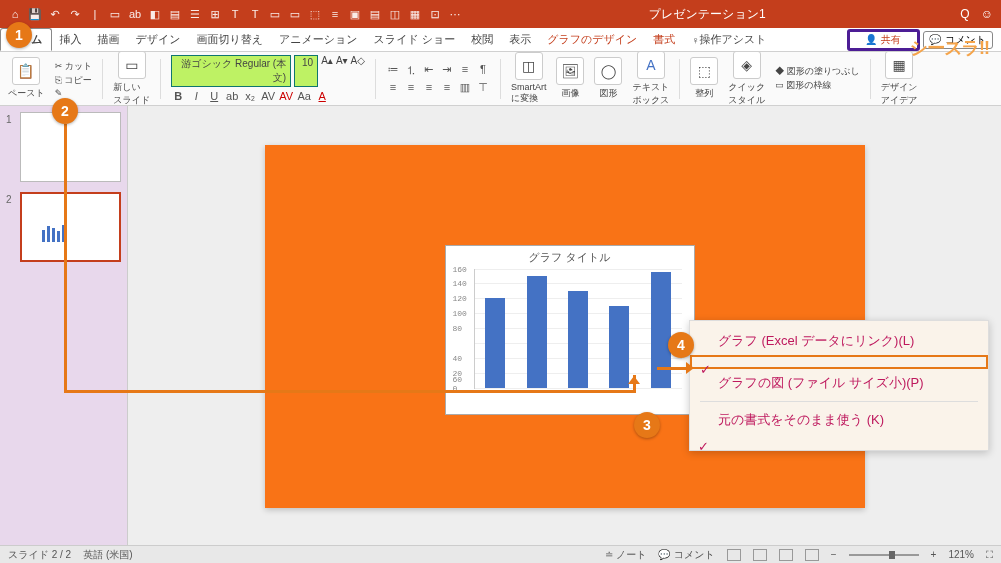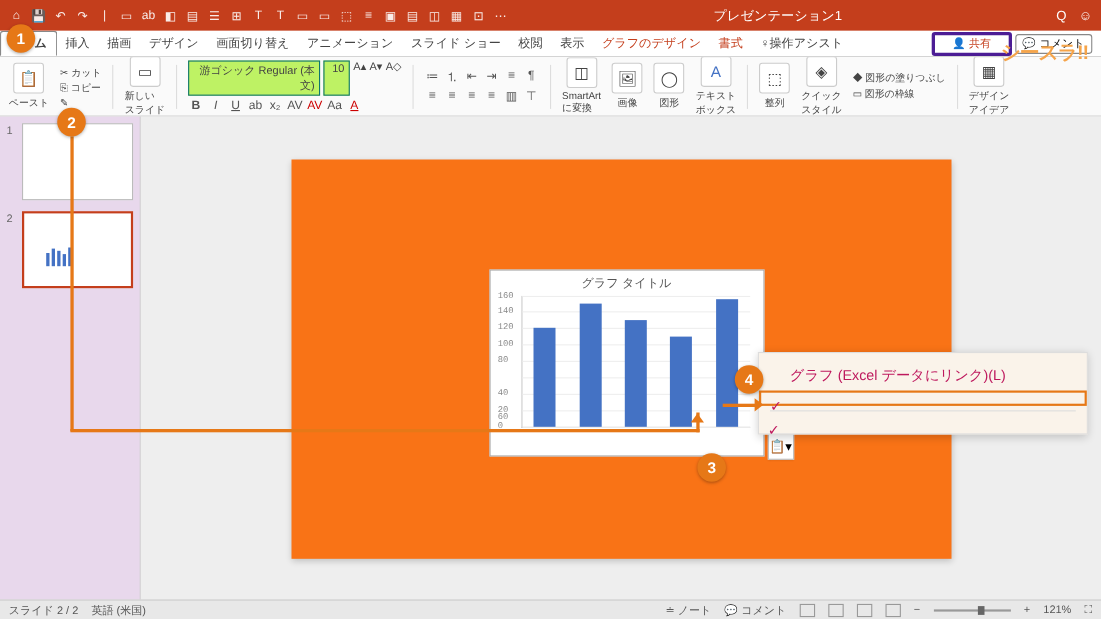--- a/index.html
+++ b/index.html
@@ -282,21 +282,23 @@
           </div>
         <div class="paste-btn">📋▾</div>
       </div>
     </div>
   </div>
 </div>
 
 <div class="popup">
   <div class="item"><span>グラフ (Excel データにリンク)(L)</span></div>
   <div class="item selected"><span class="check">✓</span></div>
+  <div class="item"><span>グラフの図 (ファイル サイズ小)(P)</span></div>
   <div class="sep"></div>
+  <div class="item"><span>元の書式をそのまま使う (K)</span></div>
   <div class="item"><span class="check">✓</span></div>
 </div>
 
 <div class="badge" style="left:6px; top:22px;">1</div>
 <div class="badge" style="left:52px; top:98px;">2</div>
 <div class="badge" style="left:634px; top:412px;">3</div>
 <div class="badge" style="left:668px; top:332px;">4</div>
 
 <div class="arrow-line" style="left:64px; top:124px; width:3px; height:268px;"></div>
 <div class="arrow-line" style="left:64px; top:390px; width:572px; height:3px;"></div>

